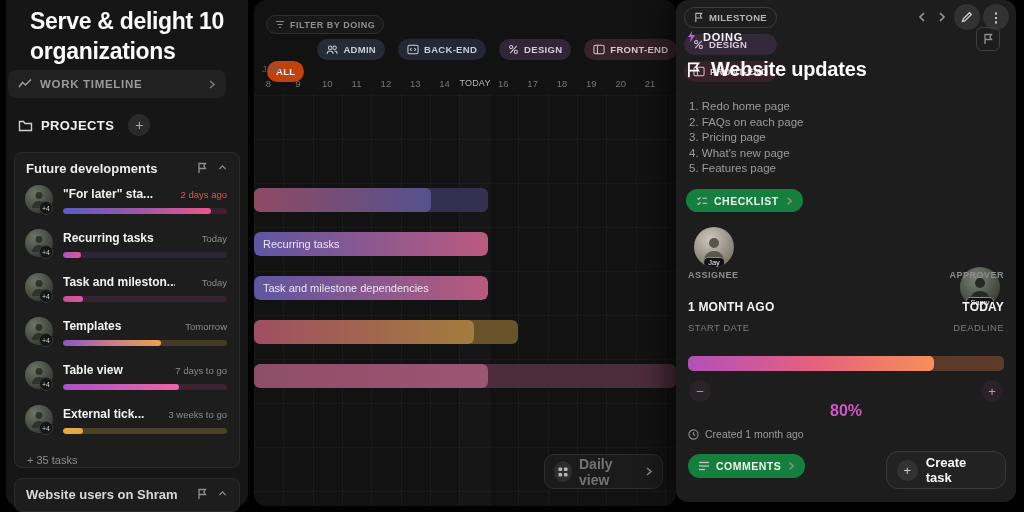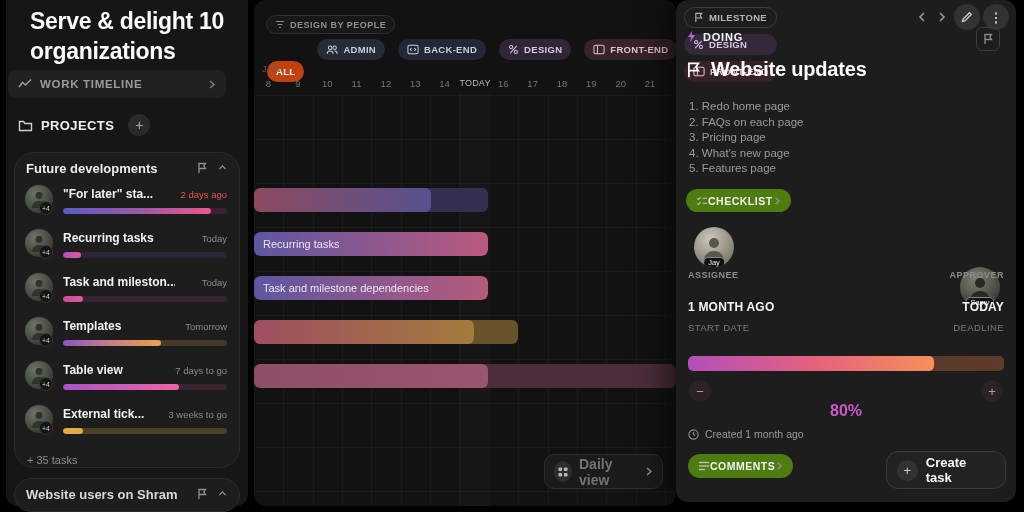--- a/index.html
+++ b/index.html
@@ -10,21 +10,21 @@
   svg{display:block;flex:none;}
 
   
   #sidebar{left:6px;top:0;width:242px;height:506px;background:#161616;border-radius:0 0 12px 12px;}
   .sb-title{left:24px;top:6px;width:206px;font-size:23px;line-height:30px;font-weight:800;color:#fafafa;letter-spacing:-0.3px;}
   .work-row{left:2px;top:70px;width:218px;height:28px;background:#212121;border-radius:8px;padding:0 10px;gap:8px;box-sizing:border-box;}
   .work-row .lbl{font-size:11.5px;font-weight:700;color:#9c9c9c;letter-spacing:.7px;}
   .proj-row{left:12px;top:113px;height:24px;gap:8px;}
   .proj-row .lbl{font-size:13px;font-weight:800;color:#f0f0f0;letter-spacing:.4px;}
   .plus-pill{width:22px;height:22px;border-radius:50%;background:#2a2a2a;color:#ababab;font-size:14px;display:flex;align-items:center;justify-content:center;margin-left:6px;}
-  .card{background:#1d1d1d;border:1px solid #2b2b2b;border-radius:20px;box-sizing:border-box;}
+  .card{background:#1d1d1d;border:1px solid #2b2b2b;border-radius:8px;box-sizing:border-box;}
   #proj-card{left:8px;top:152px;width:226px;height:316px;}
   .card-head{height:30px;padding:0 11px;gap:7px;}
   .card-head .ttl{font-size:13px;font-weight:700;color:#ececec;white-space:nowrap;}
   .head-icons{margin-left:auto;display:flex;gap:9px;color:#909090;}
   .task-row{position:relative;height:44px;}
   .avatar{position:absolute;left:10px;top:2px;width:28px;height:28px;border-radius:50%;background:radial-gradient(circle at 35% 30%,#6d7465,#3a3f38 70%);overflow:hidden;}
   .avatar svg{margin:5px auto 0;}
   .badge{position:absolute;left:24px;top:18px;width:14px;height:14px;border-radius:50%;background:#151515;border:1px solid #3a3a3a;color:#cfcfcf;font-size:7px;display:flex;align-items:center;justify-content:center;box-sizing:border-box;}
   .t-name{position:absolute;left:48px;top:4px;max-width:112px;font-size:12px;font-weight:700;color:#f2f2f2;white-space:nowrap;overflow:hidden;}
   .t-due{position:absolute;right:12px;top:6px;font-size:9.5px;color:#8b8b8b;}
@@ -60,21 +60,21 @@
   #d-chips{left:8px;top:7px;display:flex;gap:6px;max-width:228px;overflow:hidden;flex-direction:column;}
   .chip.outline{background:transparent;border:1px solid #3d3d3d;color:#b5b5b5;box-sizing:border-box;}
   .nav-chev{top:11px;color:#9a9a9a;cursor:pointer;}
   .round-btn{width:26px;height:26px;border-radius:50%;background:#323232;display:flex;align-items:center;justify-content:center;color:#cfcfcf;}
   .status-row{left:10px;top:30px;gap:6px;}
   .status-row .lbl{font-size:11px;font-weight:800;color:#f5f5f5;letter-spacing:.8px;}
   .flag-box{right:16px;top:27px;width:22px;height:22px;border:1px solid #3e3e3e;border-radius:6px;display:flex;align-items:center;justify-content:center;color:#8f8f8f;}
   .d-title{left:10px;top:58px;gap:9px;}
   .d-title .txt{font-size:20px;font-weight:800;color:#fcfcfc;letter-spacing:-.2px;}
   #d-list{left:13px;top:99px;font-size:11.5px;line-height:15.5px;color:#9b9b9b;}
-  .pill-btn{height:23px;border-radius:12px;background:#4d7c0f;padding:0 10px;gap:0;display:inline-flex;align-items:center;}
+  .pill-btn{height:23px;border-radius:12px;background:#15803d;padding:0 10px;gap:6px;display:inline-flex;align-items:center;}
   .pill-btn .lbl{font-size:10.5px;font-weight:800;color:#f0f0f0;letter-spacing:.5px;}
   #checklist-btn{left:10px;top:189px;position:absolute;}
   .pavatar{width:40px;height:40px;border-radius:50%;overflow:hidden;position:relative;}
   .pavatar.light{background:radial-gradient(circle at 40% 30%,#cdc8ba,#7e7a6e 75%);}
   .pavatar.dark{background:radial-gradient(circle at 40% 30%,#79806f,#3c403a 75%);}
   .name-pill{position:absolute;left:50%;transform:translateX(-50%);bottom:-1px;background:#101010;border:1px solid #8a8a8a;border-radius:5px;font-size:7.5px;color:#f0f0f0;padding:0 4px;line-height:9px;white-space:nowrap;}
   .role-lbl{font-size:9px;font-weight:700;color:#8d8d8d;letter-spacing:.5px;}
   .date-val{font-size:12px;font-weight:800;color:#f5f5f5;letter-spacing:.2px;}
   .date-lbl{font-size:9.5px;color:#7b7b7b;letter-spacing:.4px;}
   .prog-track{left:12px;top:356px;width:316px;height:15px;border-radius:5px;background:linear-gradient(90deg,#523528,#5e3b2b);overflow:hidden;}
@@ -228,21 +228,21 @@
   </div>
 </div>
 
 <div id="timeline" class="abs">
   <div class="abs flex filter-pill">
     <svg width="10" height="9" viewBox="0 0 10 9" fill="none" stroke="#8a8a8a" stroke-width="1.2">
         <line x1="1" y1="1.5" x2="9" y2="1.5"></line>
         <line x1="2.5" y1="4.5" x2="7.5" y2="4.5"></line>
         <line x1="4" y1="7.5" x2="6" y2="7.5"></line>
       </svg>
-    <span>DESIGN BY PEOPLE</span>
+    <span>FILTER BY DOING</span>
   </div>
 
   <div id="chips-row" class="abs">
       <span class="chip selected" style="background: #c2410c; color: rgb(242, 242, 242); margin-top: 22px;">
         <span>ALL</span>
       </span>
       <span class="chip" style="background: rgb(38, 43, 56); color: rgb(201, 207, 221);">
         <svg width="12" height="11" viewBox="0 0 13 11" fill="none" stroke="currentColor" stroke-width="1.1">
           <circle cx="4.5" cy="3.6" r="1.9"></circle>
           <circle cx="9.3" cy="3.6" r="1.9"></circle>

